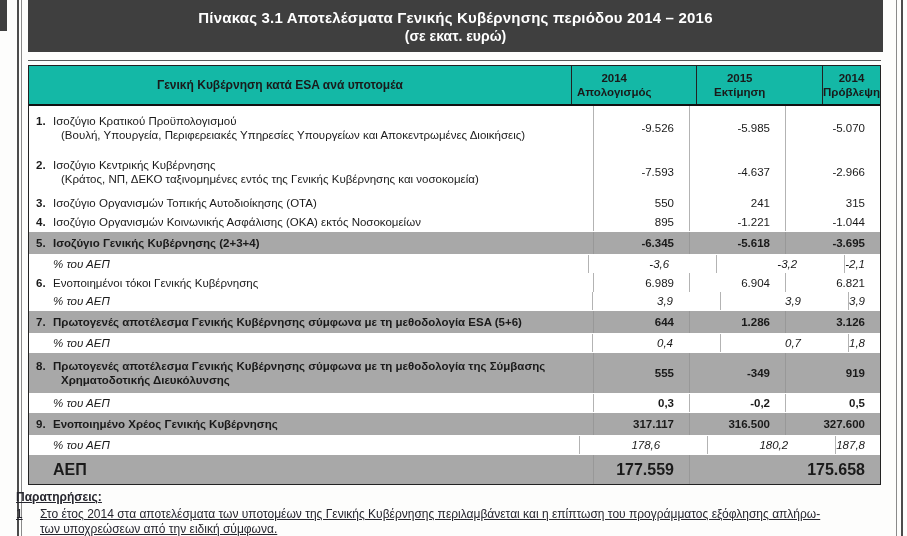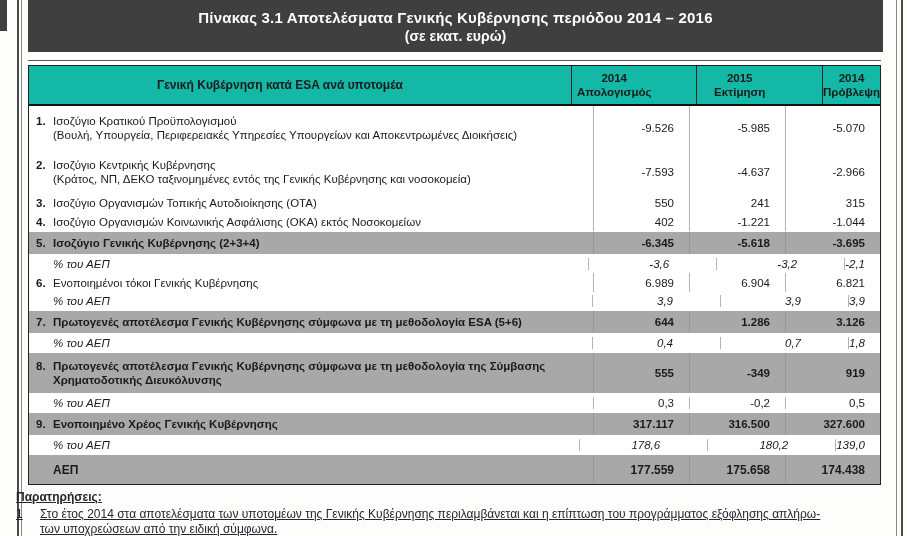--- a/index.html
+++ b/index.html
@@ -48,42 +48,42 @@
   }
   .th-col:last-child{flex:1;}
 
   .trow{display:flex;box-sizing:border-box;background:#fff;}
   .cell-label{
     width:564px;box-sizing:border-box;padding-left:7px;
     display:flex;flex-direction:column;justify-content:center;line-height:14px;
   }
   .lbl-line{display:flex;}
   .cell-num{width:17px;flex:0 0 17px;font-weight:700;}
-  .cell-label-sub{margin-left:17px;}
+  .cell-label-sub{margin-left:25px;}
   .cell-val{
     width:96px;flex:0 0 96px;box-sizing:border-box;border-left:1px solid #b3b3b3;
     display:flex;align-items:center;justify-content:flex-end;padding-right:15px;
   }
   .cell-val:last-child{flex:1;}
 
   .kind-normal{height:19px;}
   .kind-normal.twoline{height:43px;}
   .kind-normal.twoline.first{height:44px;}
   .kind-total{
     height:24px;background:#a8a8a8;font-weight:700;
     border-top:1.5px solid #fff;border-bottom:1.5px solid #fff;
   }
   .kind-total.twoline{height:42px;}
   .kind-total .cell-val{border-left-color:#989898;}
-  .kind-pct,.kind-pct-bold{height:18px;align-items:center;}
+  .kind-pct,.kind-pct-bold{height:18px;}
   .kind-pct .cell-label-main,.kind-pct-bold .cell-label-main{font-style:italic;}
   .kind-pct .cell-val{font-style:italic;margin-left:32px;}
-  .kind-pct-bold .cell-val{font-weight:400;}
+  .kind-pct-bold .cell-val{font-weight:700;}
   .kind-gdp{
-    height:30px;background:#a8a8a8;font-weight:700;font-size:12px;
+    height:30px;background:#a8a8a8;font-weight:700;font-size:16px;
     border-top:1.5px solid #fff;
   }
   .kind-gdp .cell-val{border-left-color:#989898;padding-left:25px;}
 
   
   .notes{position:absolute;left:16px;top:490px;width:860px;font-size:12px;color:#26262e;text-decoration:underline;}
   .notes-head{font-weight:700;text-decoration:underline;margin-bottom:3px;}
   .note-item{display:flex;line-height:14.5px;}
   .note-num{width:24px;flex:0 0 24px;font-weight:400;}
   .note-body{flex:1;}
@@ -161,21 +161,21 @@
   </div>
 
   <div class="trow kind-normal">
     <div class="cell-label">
       <div class="lbl-line">
         <span class="cell-num">4.</span>
         <span class="cell-label-main">Ισοζύγιο Οργανισμών Κοινωνικής Ασφάλισης (ΟΚΑ) εκτός Νοσοκομείων</span>
       </div>
 
     </div>
-    <div class="cell-val">402</div>
+    <div class="cell-val">895</div>
     <div class="cell-val">-1.221</div>
     <div class="cell-val">-1.044</div>
   </div>
 
   <div class="trow kind-total">
     <div class="cell-label">
       <div class="lbl-line">
         <span class="cell-num">5.</span>
         <span class="cell-label-main">Ισοζύγιο Γενικής Κυβέρνησης (2+3+4)</span>
       </div>
@@ -293,34 +293,33 @@
   <div class="trow kind-pct">
     <div class="cell-label">
       <div class="lbl-line">
         <span class="cell-num"></span>
         <span class="cell-label-main">% του ΑΕΠ</span>
       </div>
 
     </div>
     <div class="cell-val">178,6</div>
     <div class="cell-val">180,2</div>
-    <div class="cell-val">139,0</div>
+    <div class="cell-val">187,8</div>
   </div>
 
   <div class="trow kind-gdp">
     <div class="cell-label">
       <div class="lbl-line">
         <span class="cell-num"></span>
         <span class="cell-label-main">ΑΕΠ</span>
       </div>
 
     </div>
     <div class="cell-val">177.559</div>
     <div class="cell-val">175.658</div>
-    <div class="cell-val">174.438</div>
   </div>
 </div>
 </div>
 
 <div class="notes">
   <div class="notes-head">Παρατηρήσεις:</div>
   <div class="note-item">
     <div class="note-num">1</div>
     <div class="note-body">
       <div>Στο έτος 2014 στα αποτελέσματα των υποτομέων της Γενικής Κυβέρνησης περιλαμβάνεται και η επίπτωση του προγράμματος εξόφλησης απλήρω-</div>

